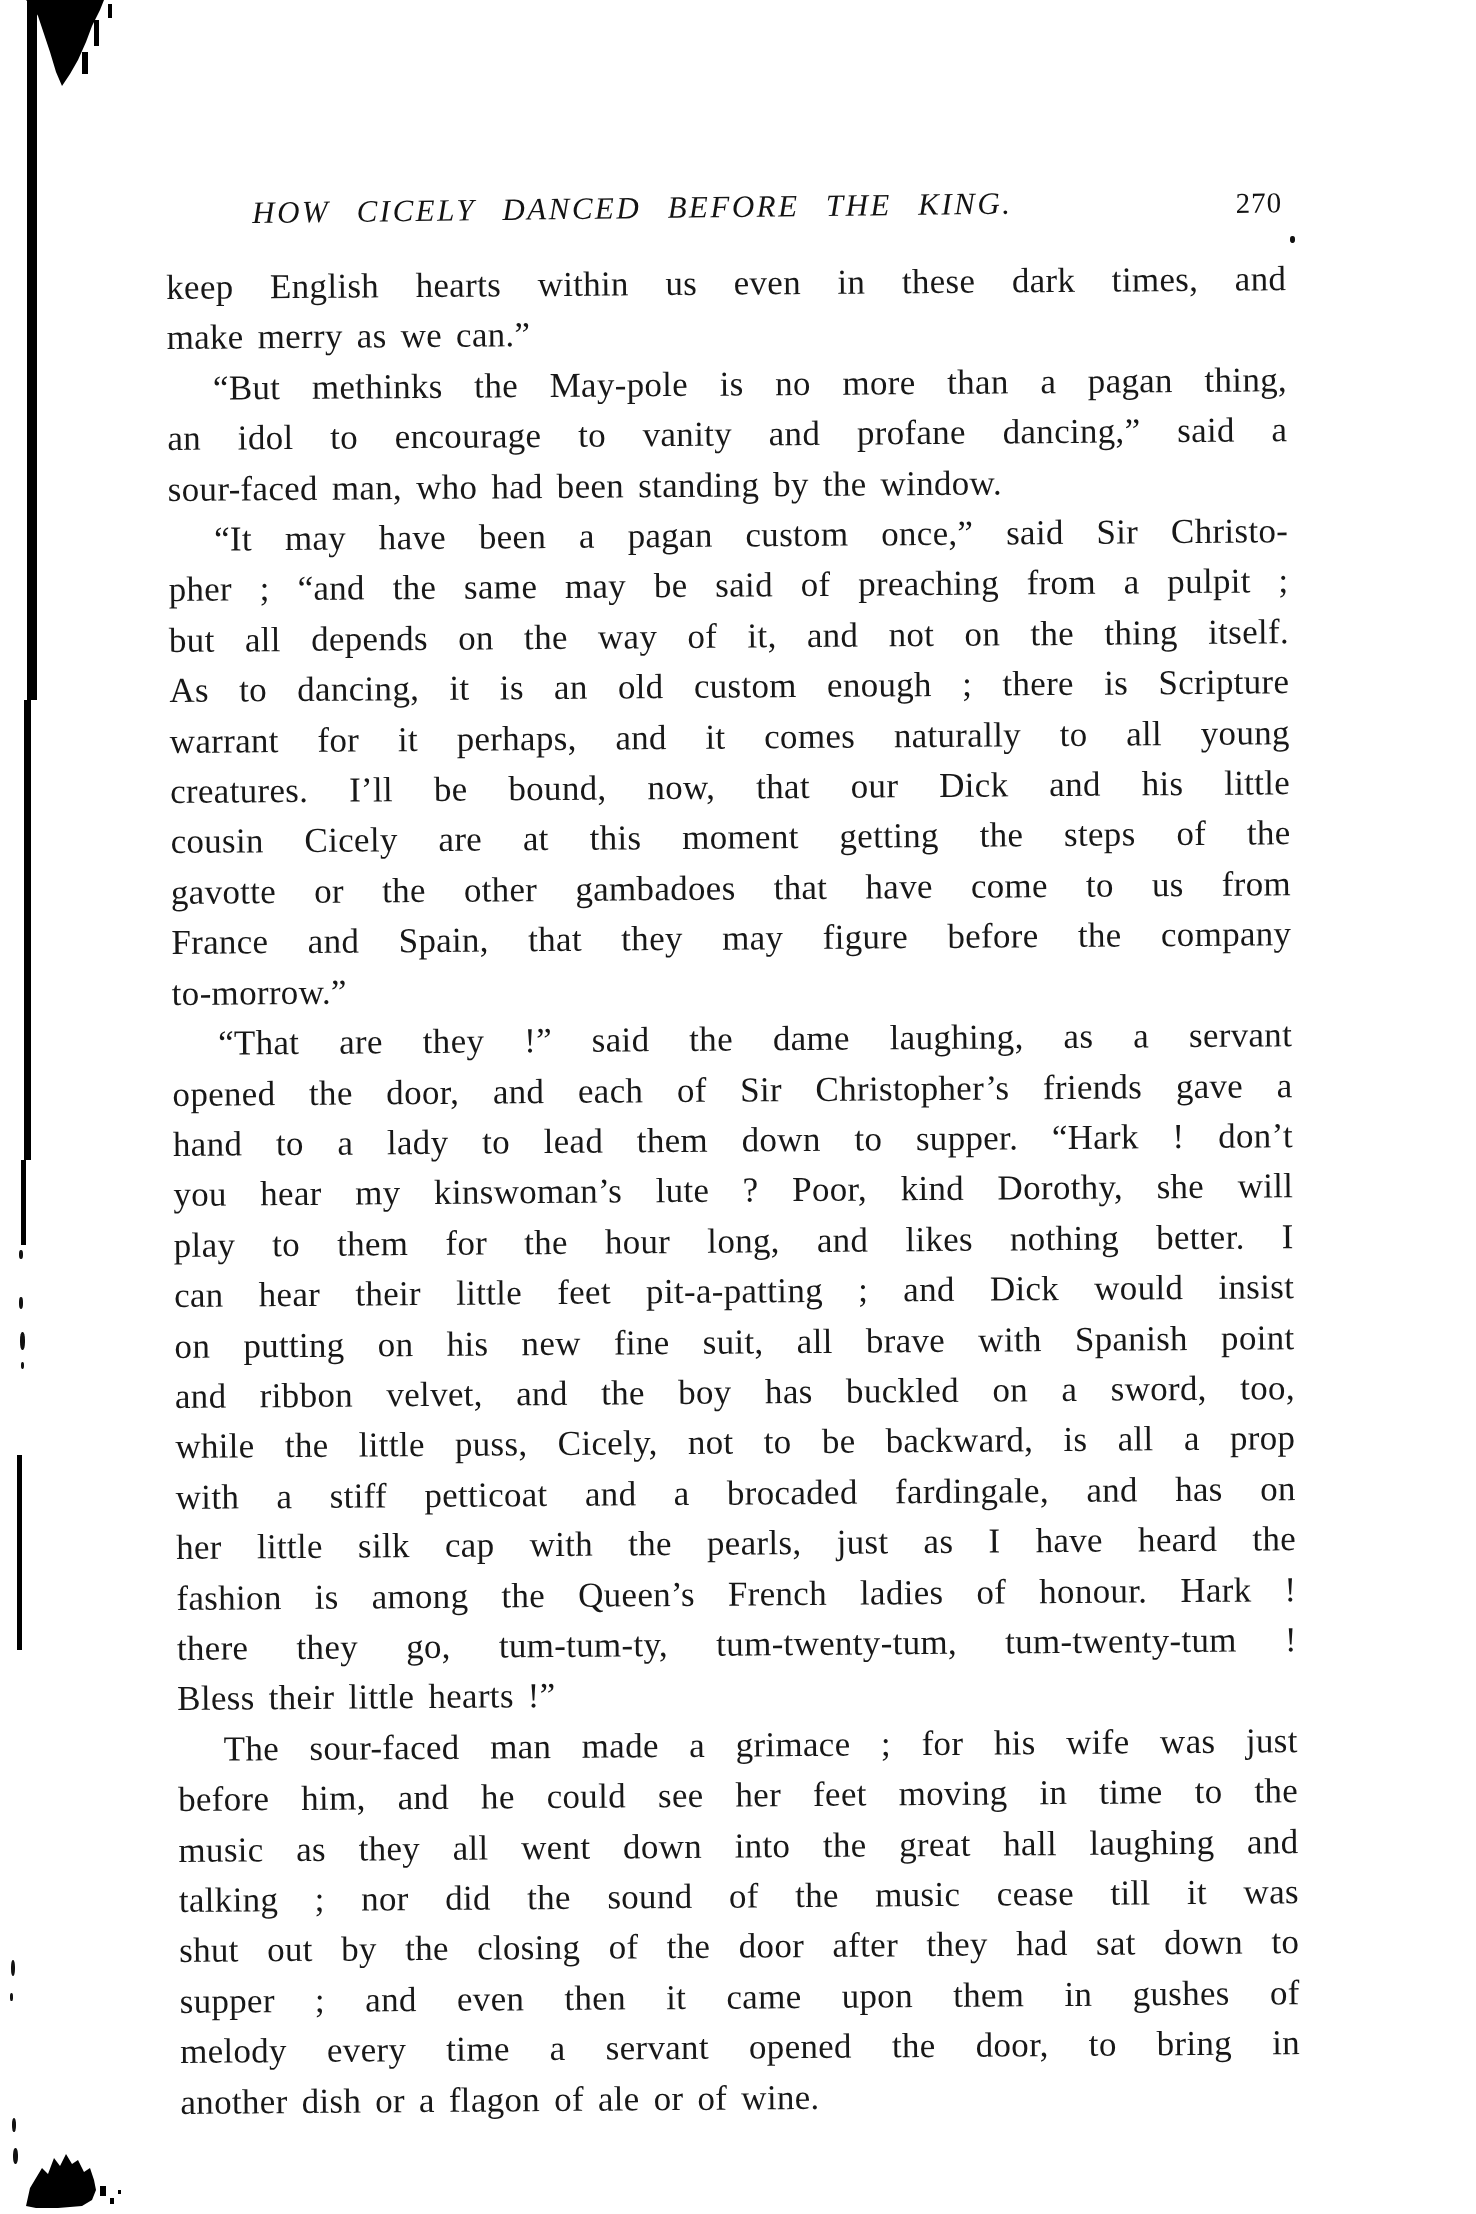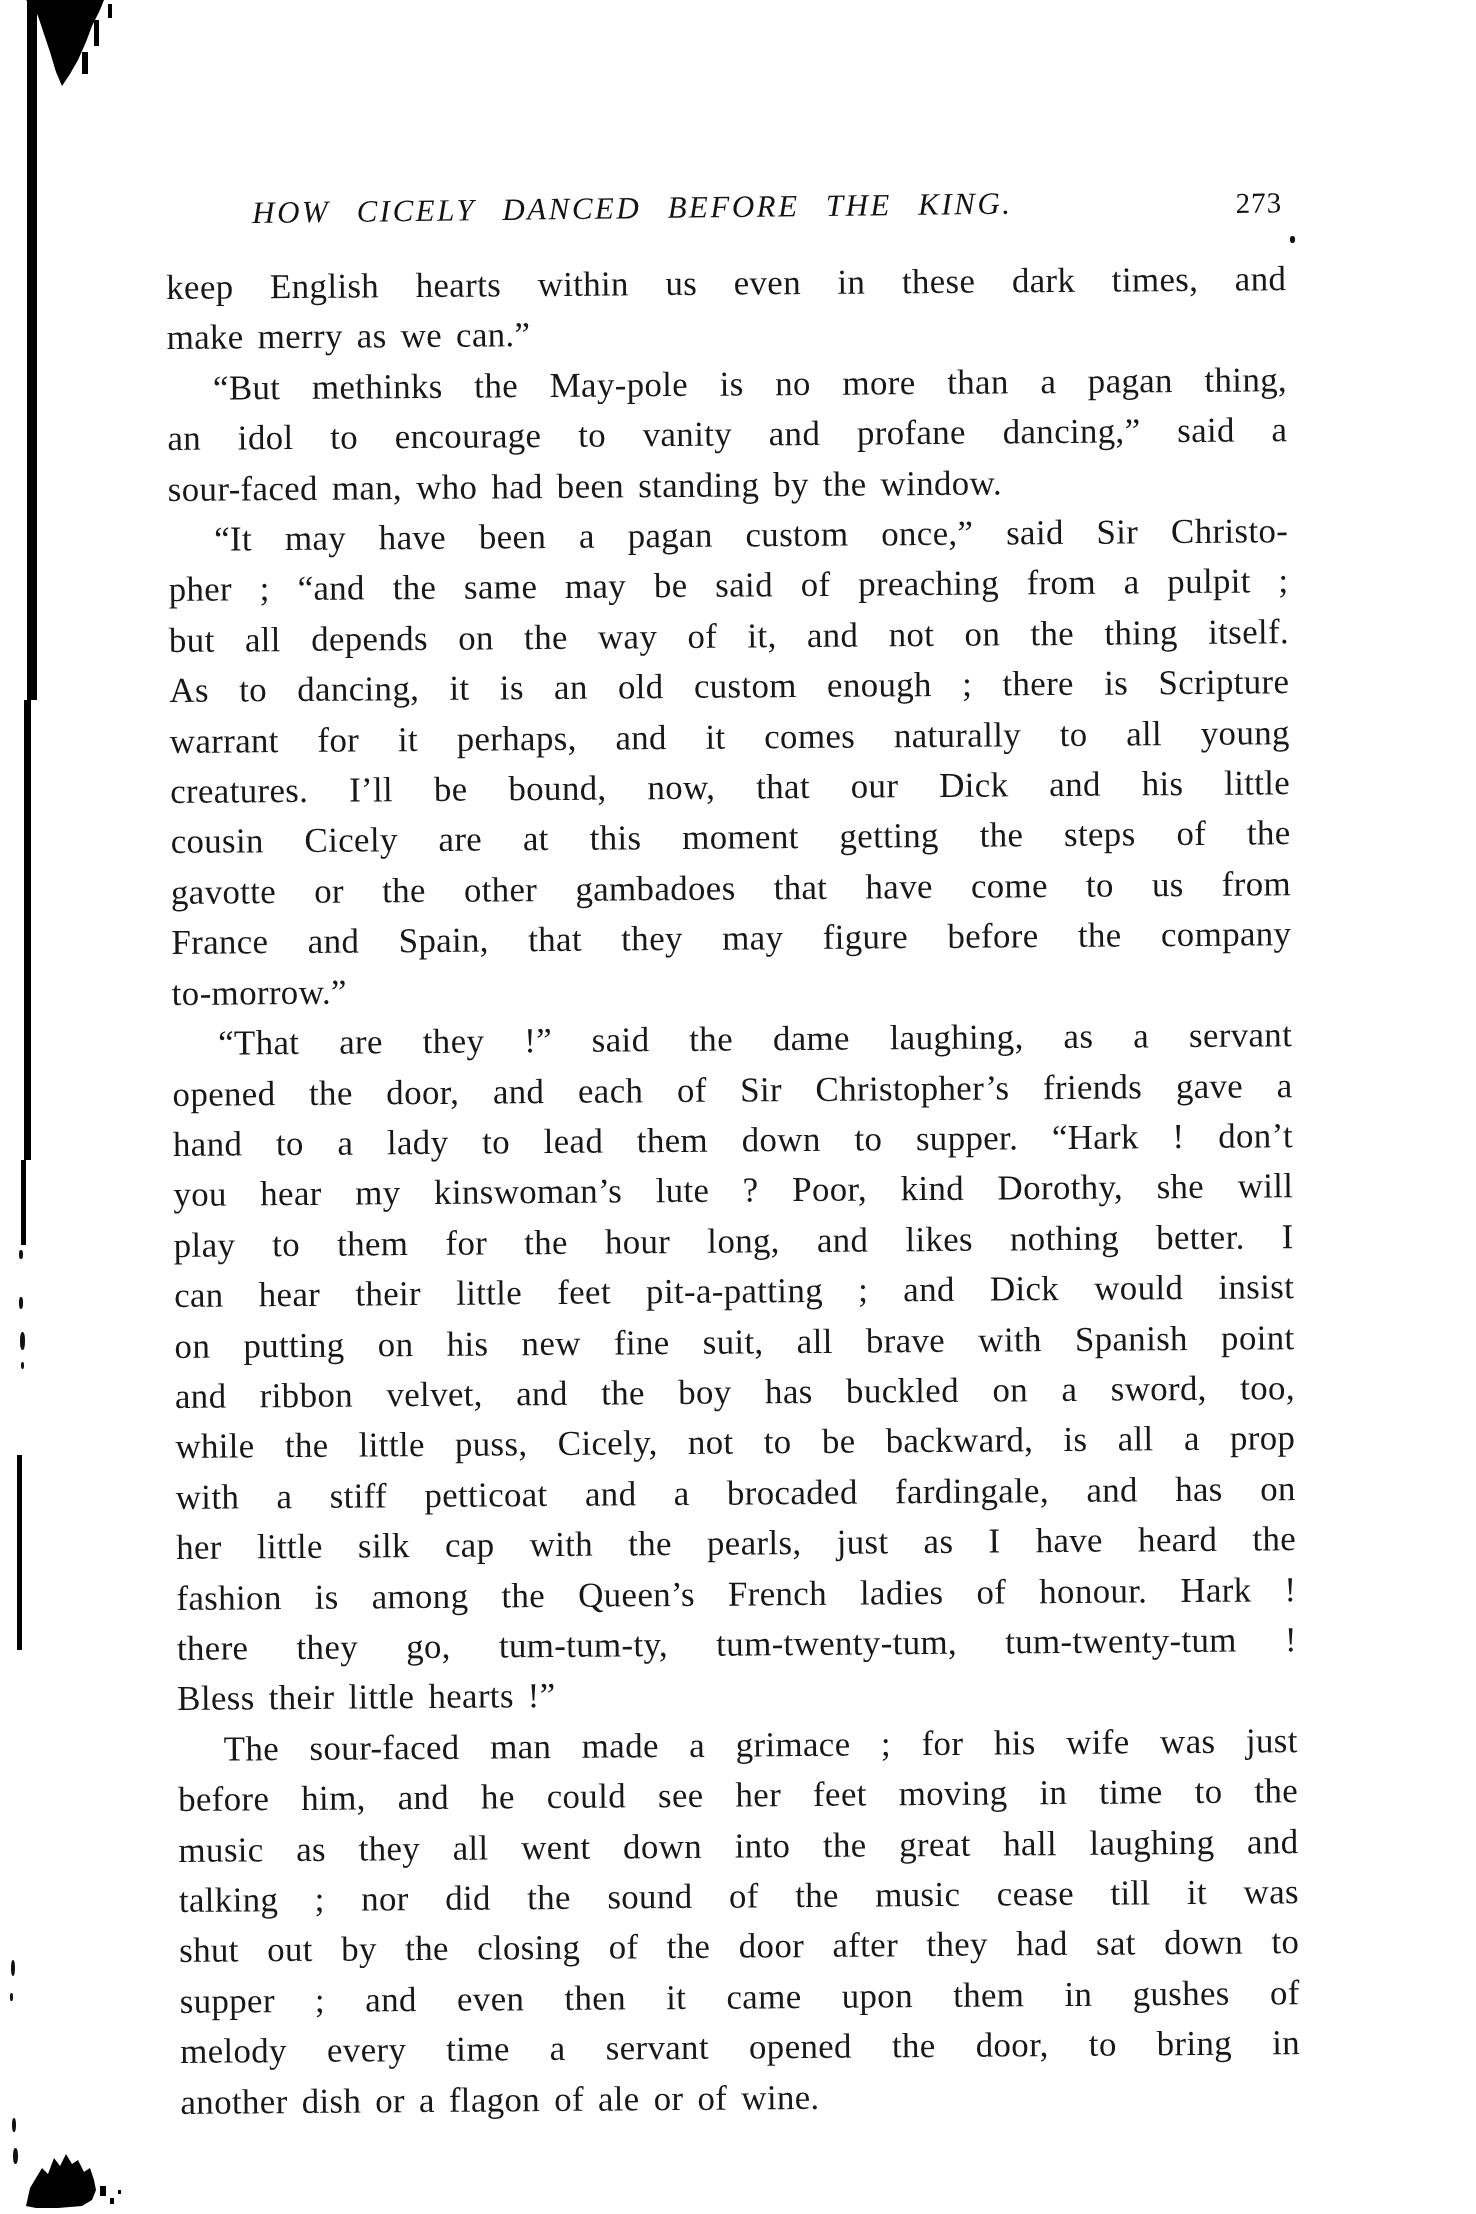--- a/index.html
+++ b/index.html
@@ -100,21 +100,21 @@
 
 <svg class="blob-svg" style="left:18px; top:2146px;" width="110" height="68" viewBox="0 0 110 68">
   <polygon fill="#000" points="8,60 12,42 18,32 24,22 30,28 36,12 42,20 48,8 54,18 60,14 66,26 72,22 76,34 78,44 74,54 64,60 40,62 18,62"></polygon>
   <rect x="82" y="40" width="6" height="10" fill="#000"></rect>
   <rect x="92" y="52" width="4" height="6" fill="#000"></rect>
   <rect x="100" y="44" width="3" height="4" fill="#000"></rect>
 </svg>
 
 <div class="running-header">
   <span class="title">HOW CICELY DANCED BEFORE THE KING.</span>
-  <span class="folio">273</span>
+  <span class="folio">270</span>
 </div>
 
 <div class="page-text">
     <div class="paragraph">
       <div class="line">keep English hearts within us even in these dark times, and</div>
       <div class="line last">make merry as we can.”</div>
     </div>
     <div class="paragraph">
       <div class="line indent">“But methinks the May-pole is no more than a pagan thing,</div>
       <div class="line">an idol to encourage to vanity and profane dancing,” said a</div>

